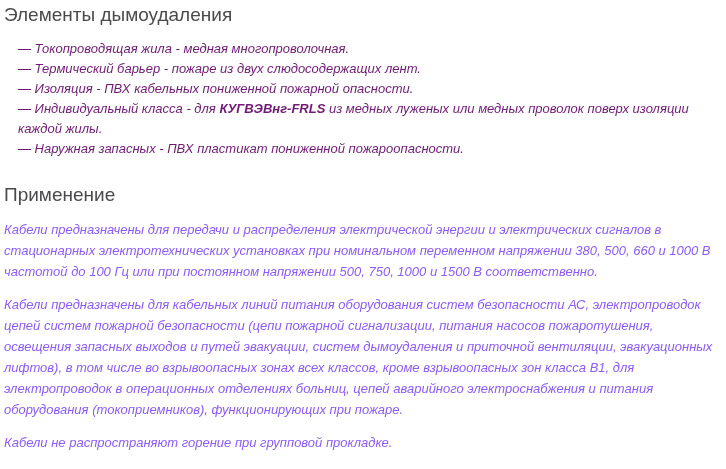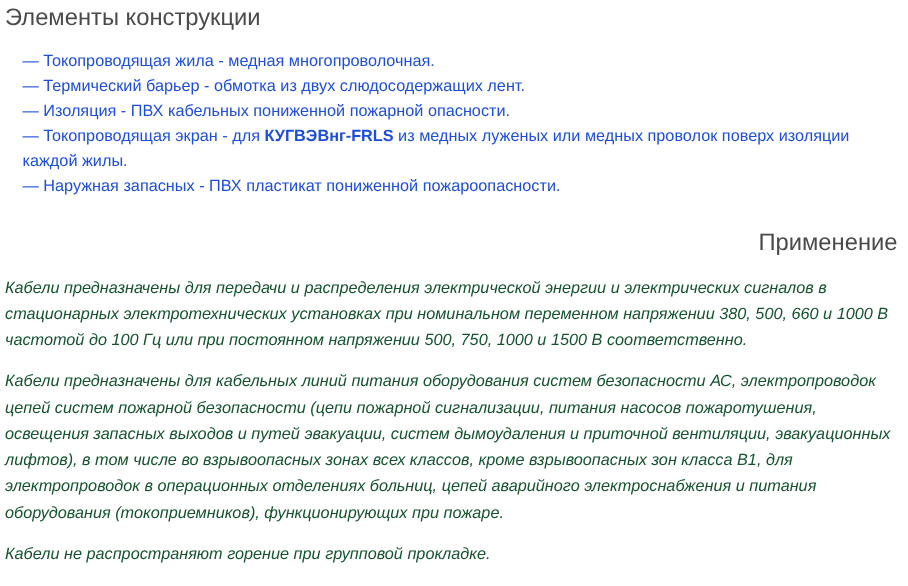--- a/index.html
+++ b/index.html
@@ -20,57 +20,58 @@
   }
   .section-heading {
     font-size: 19px;
     font-weight: 400;
     font-style: normal;
     color: #4a4a4c;
     margin: 0;
     line-height: 24px;
   }
   .construction-heading { margin-bottom: 12px; }
-  .application-heading { margin-top: 24px; text-align: right; }
+  .application-heading { margin-top: 24px; }
   .construction-list {
     list-style: none;
     margin: 0;
     padding: 0 0 0 14px;
   }
   .construction-list li {
+    font-style: italic;
     font-size: 13px;
     line-height: 20px;
-    color: #1d4ed8;
+    color: #701a75;
     white-space: pre-wrap;
     max-width: 700px;
   }
   .cable-designation {
     font-weight: 700;
   }
   .app-paragraph {
     font-style: italic;
     font-size: 13px;
     line-height: 21px;
     margin: 12px 0 0 0;
     max-width: 714px;
-    color: #14532d;
+    color: #8b5cf6;
   }
 </style>
 </head>
 <body>
 
 <div class="page">
 
-  <h1 class="section-heading construction-heading">Элементы конструкции</h1>
+  <h1 class="section-heading construction-heading">Элементы дымоудаления</h1>
 
   <ul class="construction-list">
     <li><span>— Токопроводящая жила - медная многопроволочная.</span><span class="cable-designation"></span><span></span></li>
-    <li><span>— Термический барьер - обмотка из двух слюдосодержащих лент.</span><span class="cable-designation"></span><span></span></li>
+    <li><span>— Термический барьер - пожаре из двух слюдосодержащих лент.</span><span class="cable-designation"></span><span></span></li>
     <li><span>— Изоляция - ПВХ кабельных пониженной пожарной опасности.</span><span class="cable-designation"></span><span></span></li>
-    <li><span>— Токопроводящая экран - для </span><span class="cable-designation">КУГВЭВнг-FRLS</span><span> из медных луженых или медных проволок поверх изоляции каждой жилы.</span></li>
+    <li><span>— Индивидуальный класса - для </span><span class="cable-designation">КУГВЭВнг-FRLS</span><span> из медных луженых или медных проволок поверх изоляции каждой жилы.</span></li>
     <li><span>— Наружная запасных - ПВХ пластикат пониженной пожароопасности.</span><span class="cable-designation"></span><span></span></li>
   </ul>
 
   <h2 class="section-heading application-heading">Применение</h2>
 
   <p class="app-paragraph">Кабели предназначены для передачи и распределения электрической энергии и электрических сигналов в стационарных электротехнических установках при номинальном переменном напряжении 380, 500, 660 и 1000 В частотой до 100 Гц или при постоянном напряжении 500, 750, 1000 и 1500 В соответственно.</p>
 
   <p class="app-paragraph">Кабели предназначены для кабельных линий питания оборудования систем безопасности АС, электропроводок цепей систем пожарной безопасности (цепи пожарной сигнализации, питания насосов пожаротушения, освещения запасных выходов и путей эвакуации, систем дымоудаления и приточной вентиляции, эвакуационных лифтов), в том числе во взрывоопасных зонах всех классов, кроме взрывоопасных зон класса В1, для электропроводок в операционных отделениях больниц, цепей аварийного электроснабжения и питания оборудования (токоприемников), функционирующих при пожаре.</p>
 
   <p class="app-paragraph">Кабели не распространяют горение при групповой прокладке.</p>

